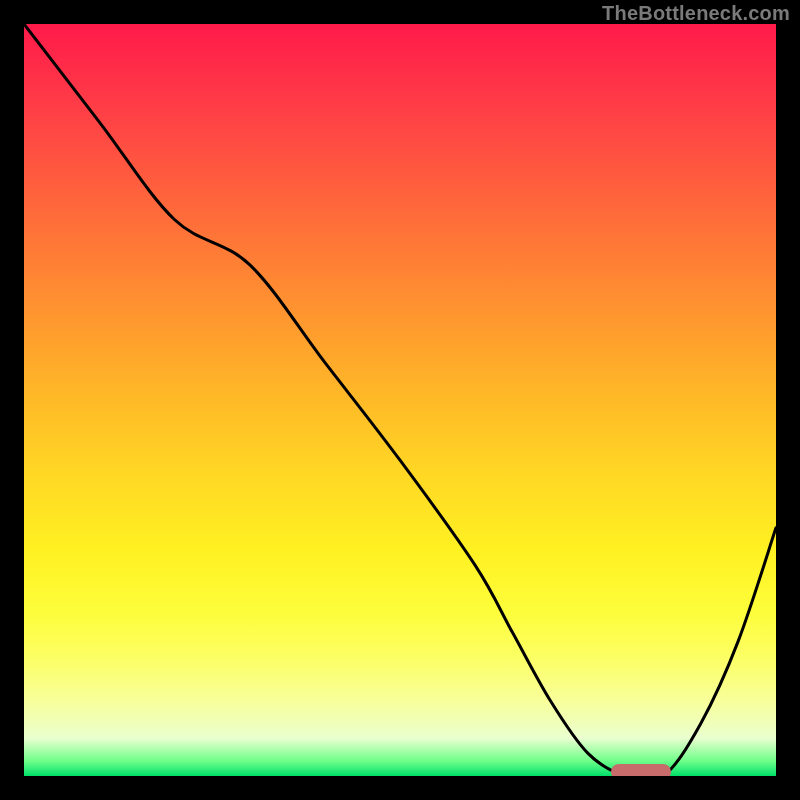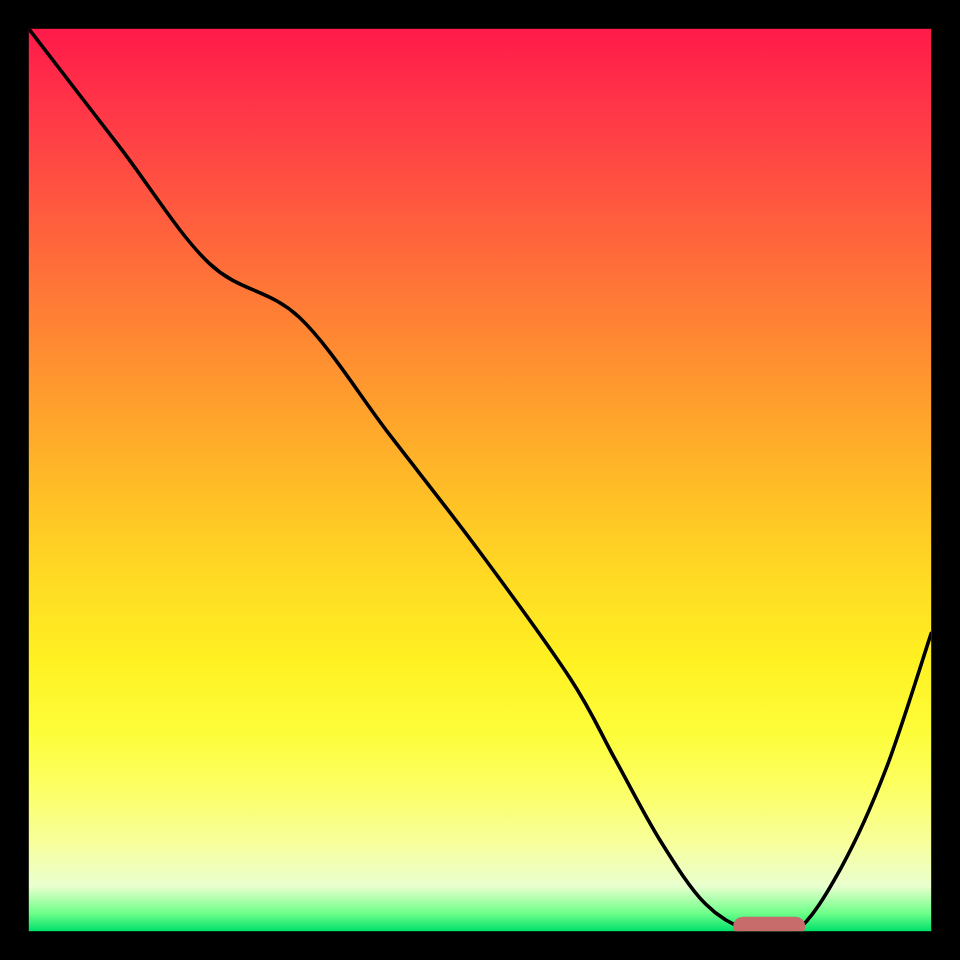--- a/index.html
+++ b/index.html
@@ -64,20 +64,21 @@
     height: 16px;
     border-radius: 8px;
     background: #c76b6b;
   }
 </style>
 </head>
 <body>
 
 <div class="frame">
 
+  <div class="watermark">TheBottleneck.com</div>
 
   <div class="plot-area">
 
     <svg class="curve" viewBox="0 0 752 752" preserveAspectRatio="none">
       <path id="curve-path" d="M 0.0 0.0 C 12.5 16.3, 50.1 65.2, 75.2 97.8 C 100.3 130.3, 125.3 171.7, 150.4 195.5 C 175.5 219.3, 200.5 216.8, 225.6 240.6 C 250.7 264.5, 275.7 305.8, 300.8 338.4 C 325.9 371.0, 350.9 402.3, 376.0 436.2 C 401.1 470.0, 432.4 512.6, 451.2 541.4 C 470.0 570.3, 476.3 586.6, 488.8 609.1 C 501.3 631.7, 513.9 656.7, 526.4 676.8 C 538.9 696.9, 551.5 716.9, 564.0 729.4 C 576.5 742.0, 589.1 748.2, 601.6 752.0 C 614.1 755.8, 626.7 760.8, 639.2 752.0 C 651.7 743.2, 664.3 721.9, 676.8 699.4 C 689.3 676.8, 701.9 649.2, 714.4 616.6 C 726.9 584.1, 745.7 522.6, 752.0 503.8 " fill="none" stroke="#000" stroke-width="3" stroke-linejoin="round" stroke-linecap="round"></path>
     </svg>
 
     <div class="marker" id="marker" style="left: 586.56px; width: 60.16px; top: 740px;"></div>
 
   </div>

